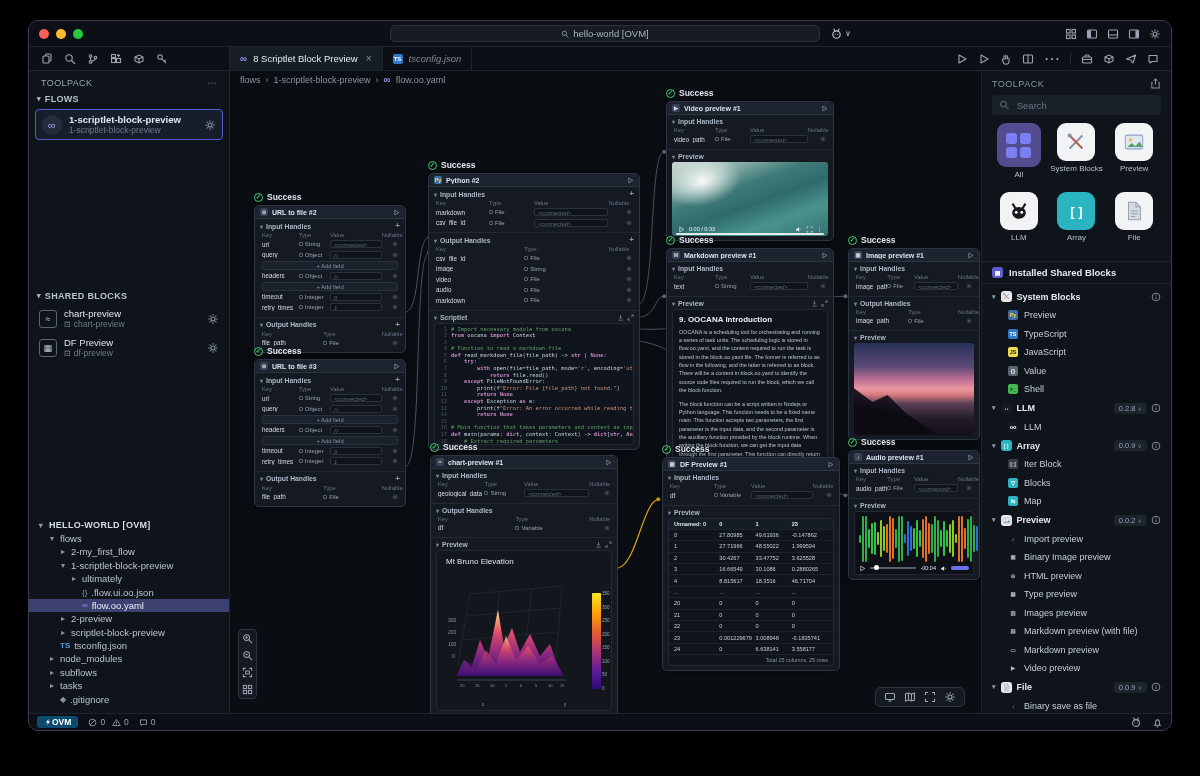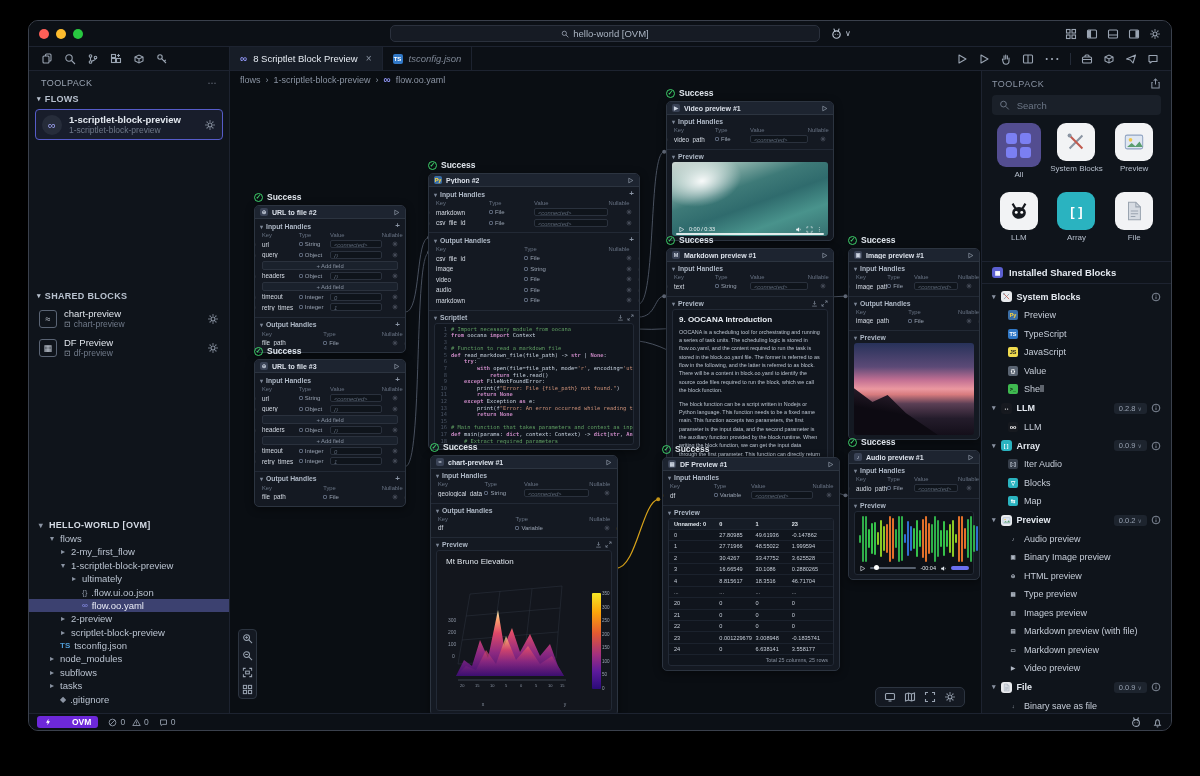--- a/index.html
+++ b/index.html
@@ -156,21 +156,21 @@
   .tpg-h .chev{color:#8a93a2;font-size:7px}
   .tpg-h .right{margin-left:auto;display:flex;align-items:center;gap:4px}
   .vchip{background:#1d242e;color:#98a2b2;font-size:7.5px;padding:1px 5px;border-radius:3px;font-weight:normal}
   .vchip .dn{color:#6b7585;font-size:6px}
   .tpg-i{display:flex;align-items:center;gap:6px;height:18.5px;padding:0 10px 0 26px;color:#c6cdd8;font-size:9px}
   .ichip{width:10px;height:10px;border-radius:2px;display:flex;align-items:center;justify-content:center;font-size:5.5px;font-weight:bold;flex:none}
   .gchip{width:11px;height:11px;border-radius:3px;background:#e9ebee;display:flex;align-items:center;justify-content:center;flex:none;font-size:6px;font-weight:bold}
   .gchip.dark{background:#16191f}.gchip.teal{background:#2ab3c0;color:#fff}
   
   .statusbar{height:17px;background:#0c1016;border-top:1px solid #1d2330;display:flex;align-items:center;padding:0 8px;gap:10px;color:#9aa4b2;font-size:8.5px;flex:none}
-  .ovm{background:#6d28d9;color:#fff;border-radius:3px;padding:1px 7px 1.5px;display:flex;align-items:center;gap:20px;font-size:8.5px;font-weight:bold}
+  .ovm{background:#0c4a6e;color:#fff;border-radius:3px;padding:1px 7px 1.5px;display:flex;align-items:center;gap:0;font-size:8.5px;font-weight:bold}
   .sb-grp{display:flex;align-items:center;gap:3px}
   .sb-right{margin-left:auto;display:flex;align-items:center;gap:10px}
 </style>
 </head>
 <body>
 
 <svg width="0" height="0" style="position:absolute">
   <defs>
     <symbol id="s-gear" viewBox="0 0 12 12">
         <circle cx="6" cy="6" r="2" fill="none" stroke="currentColor"></circle>
@@ -1622,21 +1622,21 @@
             <span>Array</span>
             <span class="right">
               <span class="vchip">0.0.9 <span class="dn">∨</span></span>
               <svg class="ic" style="width:10px;height:10px;color:#8a93a2">
                 <use href="#s-info"></use>
               </svg>
             </span>
           </div>
           <div class="tpg-i">
             <span class="ichip" style="background:#353d49;color:#cdd5e0">[:]</span>
-            <span>Iter Audio</span>
+            <span>Iter Block</span>
           </div>
           <div class="tpg-i">
             <span class="ichip" style="background:#2ab3c0;color:#fff">▽</span>
             <span>Blocks</span>
           </div>
           <div class="tpg-i">
             <span class="ichip" style="background:#2ab3c0;color:#fff">⇆</span>
             <span>Map</span>
           </div>
           <div class="tpg-h">
@@ -1649,21 +1649,21 @@
             <span>Preview</span>
             <span class="right">
               <span class="vchip">0.0.2 <span class="dn">∨</span></span>
               <svg class="ic" style="width:10px;height:10px;color:#8a93a2">
                 <use href="#s-info"></use>
               </svg>
             </span>
           </div>
           <div class="tpg-i">
             <span class="ichip" style="background:transparent;color:#aeb6c2">♪</span>
-            <span>Audio preview</span>
+            <span>Import preview</span>
           </div>
           <div class="tpg-i">
             <span class="ichip" style="background:transparent;color:#aeb6c2">▣</span>
             <span>Binary Image preview</span>
           </div>
           <div class="tpg-i">
             <span class="ichip" style="background:transparent;color:#aeb6c2">⊕</span>
             <span>HTML preview</span>
           </div>
           <div class="tpg-i">

